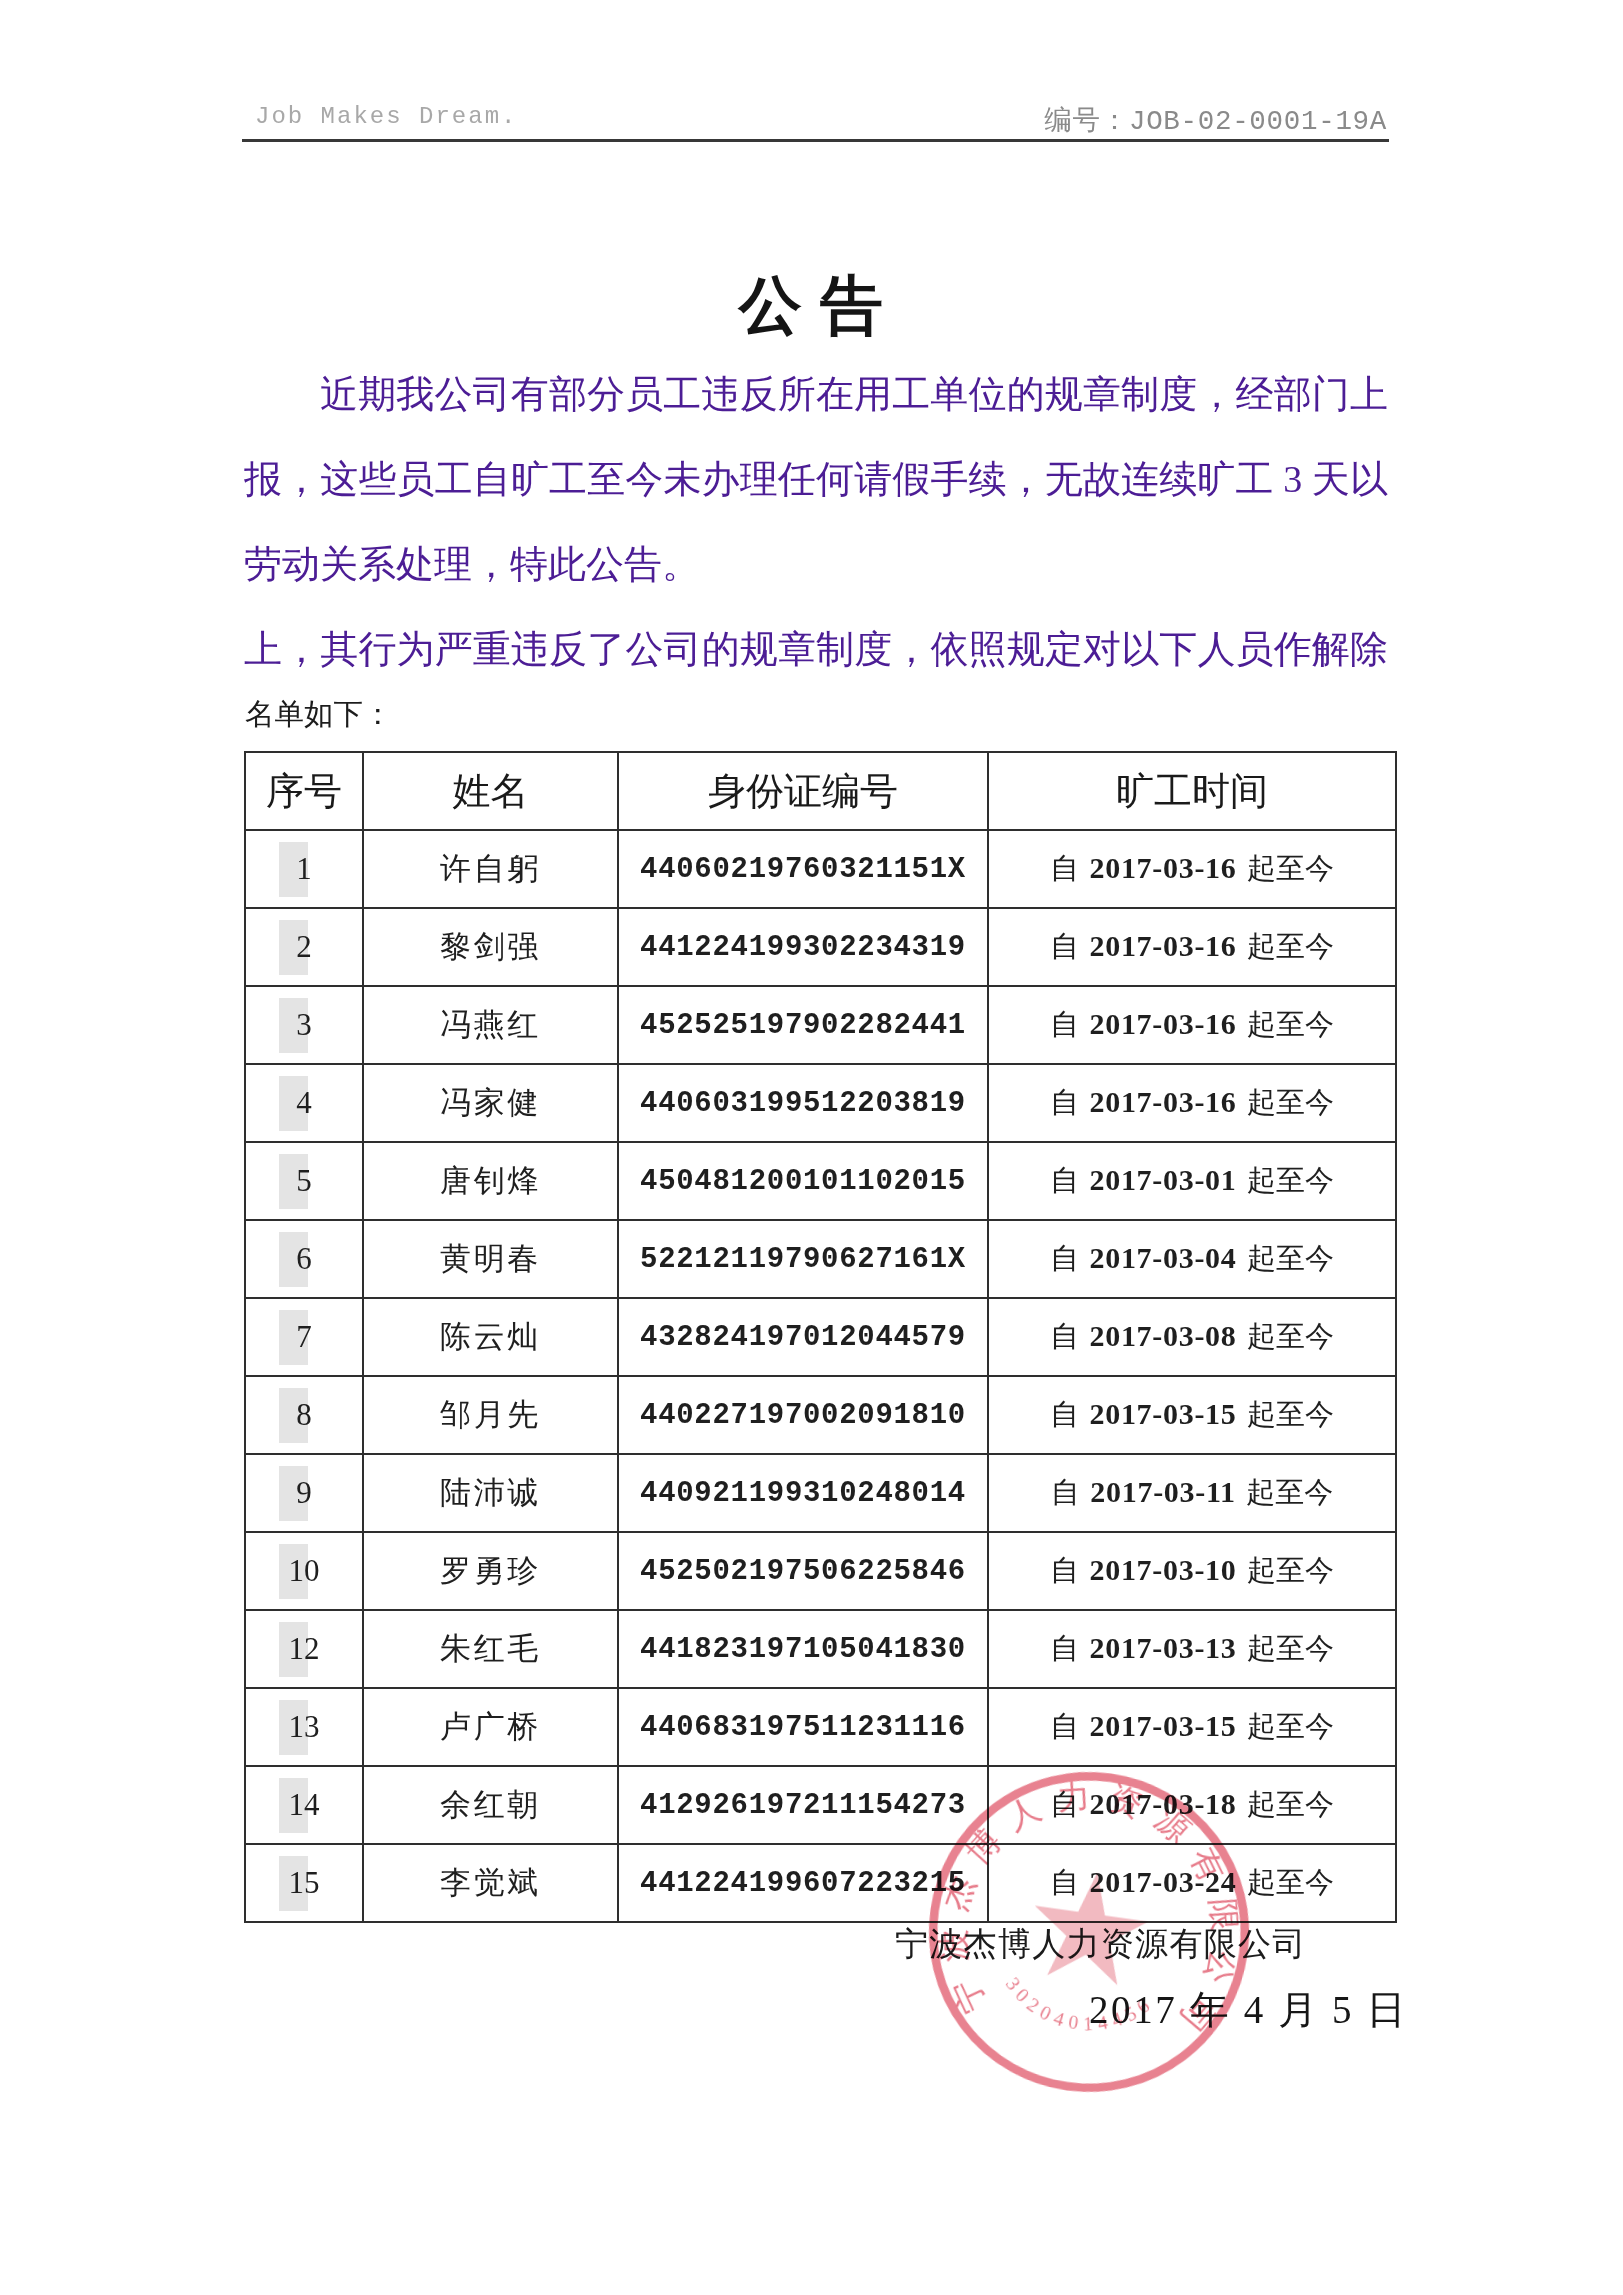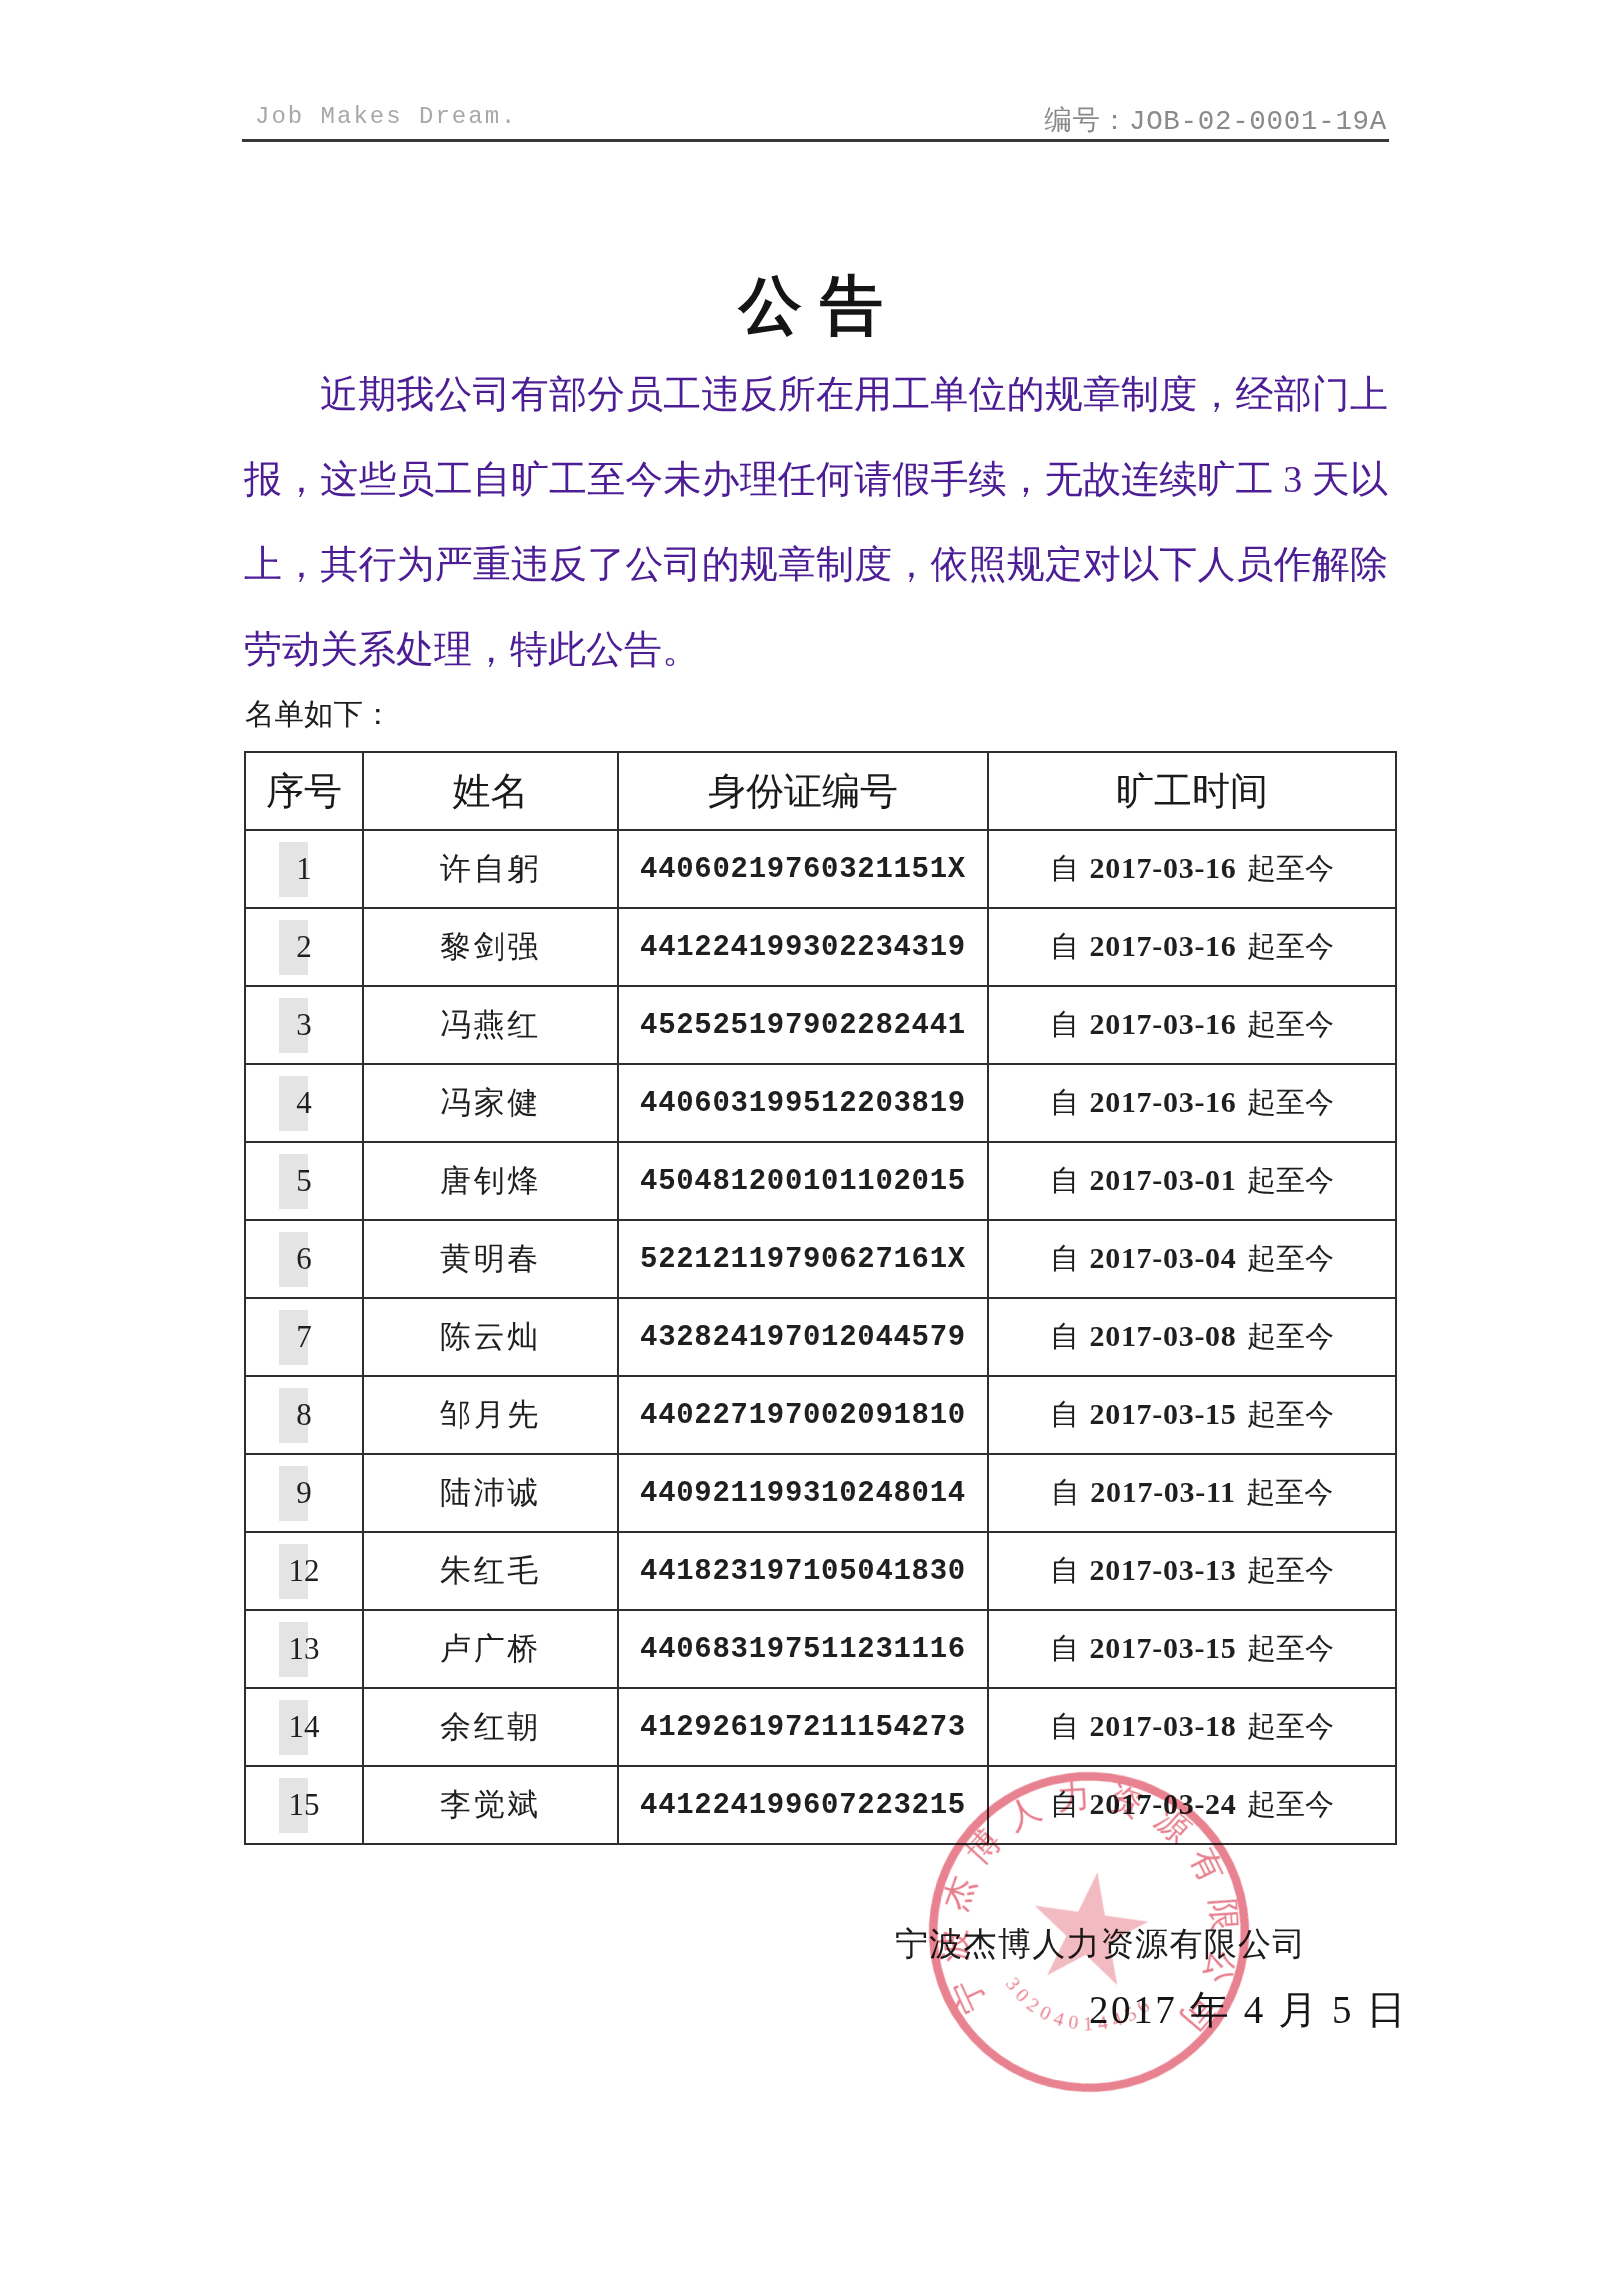--- a/index.html
+++ b/index.html
@@ -93,22 +93,22 @@
 
   <div class="letterhead-slogan">Job Makes Dream.</div>
   <div class="letterhead-docno"><span>编号：</span><span>JOB-02-0001-19A</span></div>
   <div class="letterhead-rule"></div>
 
   <div class="doc-title">公 告</div>
 
   <div class="doc-body">
     <span class="body-line first justify">近期我公司有部分员工违反所在用工单位的规章制度，经部门上</span>
     <span class="body-line justify">报，这些员工自旷工至今未办理任何请假手续，无故连续旷工 3 天以</span>
+    <span class="body-line">劳动关系处理，特此公告。</span>
     <span class="body-line justify">上，其行为严重违反了公司的规章制度，依照规定对以下人员作解除</span>
-    <span class="body-line">劳动关系处理，特此公告。</span>
   </div>
 
   <div class="list-intro">名单如下：</div>
 
   <table class="roster">
     <colgroup>
       <col style="width:118px">
         <col style="width:255px">
         <col style="width:370px">
         <col style="width:408px">
@@ -170,20 +170,26 @@
           <td class="col-id">440227197002091810</td>
           <td class="col-date"><span class="date-prefix">自</span><span class="date-num">2017-03-15</span><span class="date-suffix">起至今</span></td>
         </tr>
         <tr>
           <td class="col-no">9</td>
           <td class="col-name">陆沛诚</td>
           <td class="col-id">440921199310248014</td>
           <td class="col-date"><span class="date-prefix">自</span><span class="date-num">2017-03-11</span><span class="date-suffix">起至今</span></td>
         </tr>
         <tr>
+          <td class="col-no">10</td>
+          <td class="col-name">罗勇珍</td>
+          <td class="col-id">452502197506225846</td>
+          <td class="col-date"><span class="date-prefix">自</span><span class="date-num">2017-03-10</span><span class="date-suffix">起至今</span></td>
+        </tr>
+        <tr>
           <td class="col-no">12</td>
           <td class="col-name">朱红毛</td>
           <td class="col-id">441823197105041830</td>
           <td class="col-date"><span class="date-prefix">自</span><span class="date-num">2017-03-13</span><span class="date-suffix">起至今</span></td>
         </tr>
         <tr>
           <td class="col-no">13</td>
           <td class="col-name">卢广桥</td>
           <td class="col-id">440683197511231116</td>
           <td class="col-date"><span class="date-prefix">自</span><span class="date-num">2017-03-15</span><span class="date-suffix">起至今</span></td>

